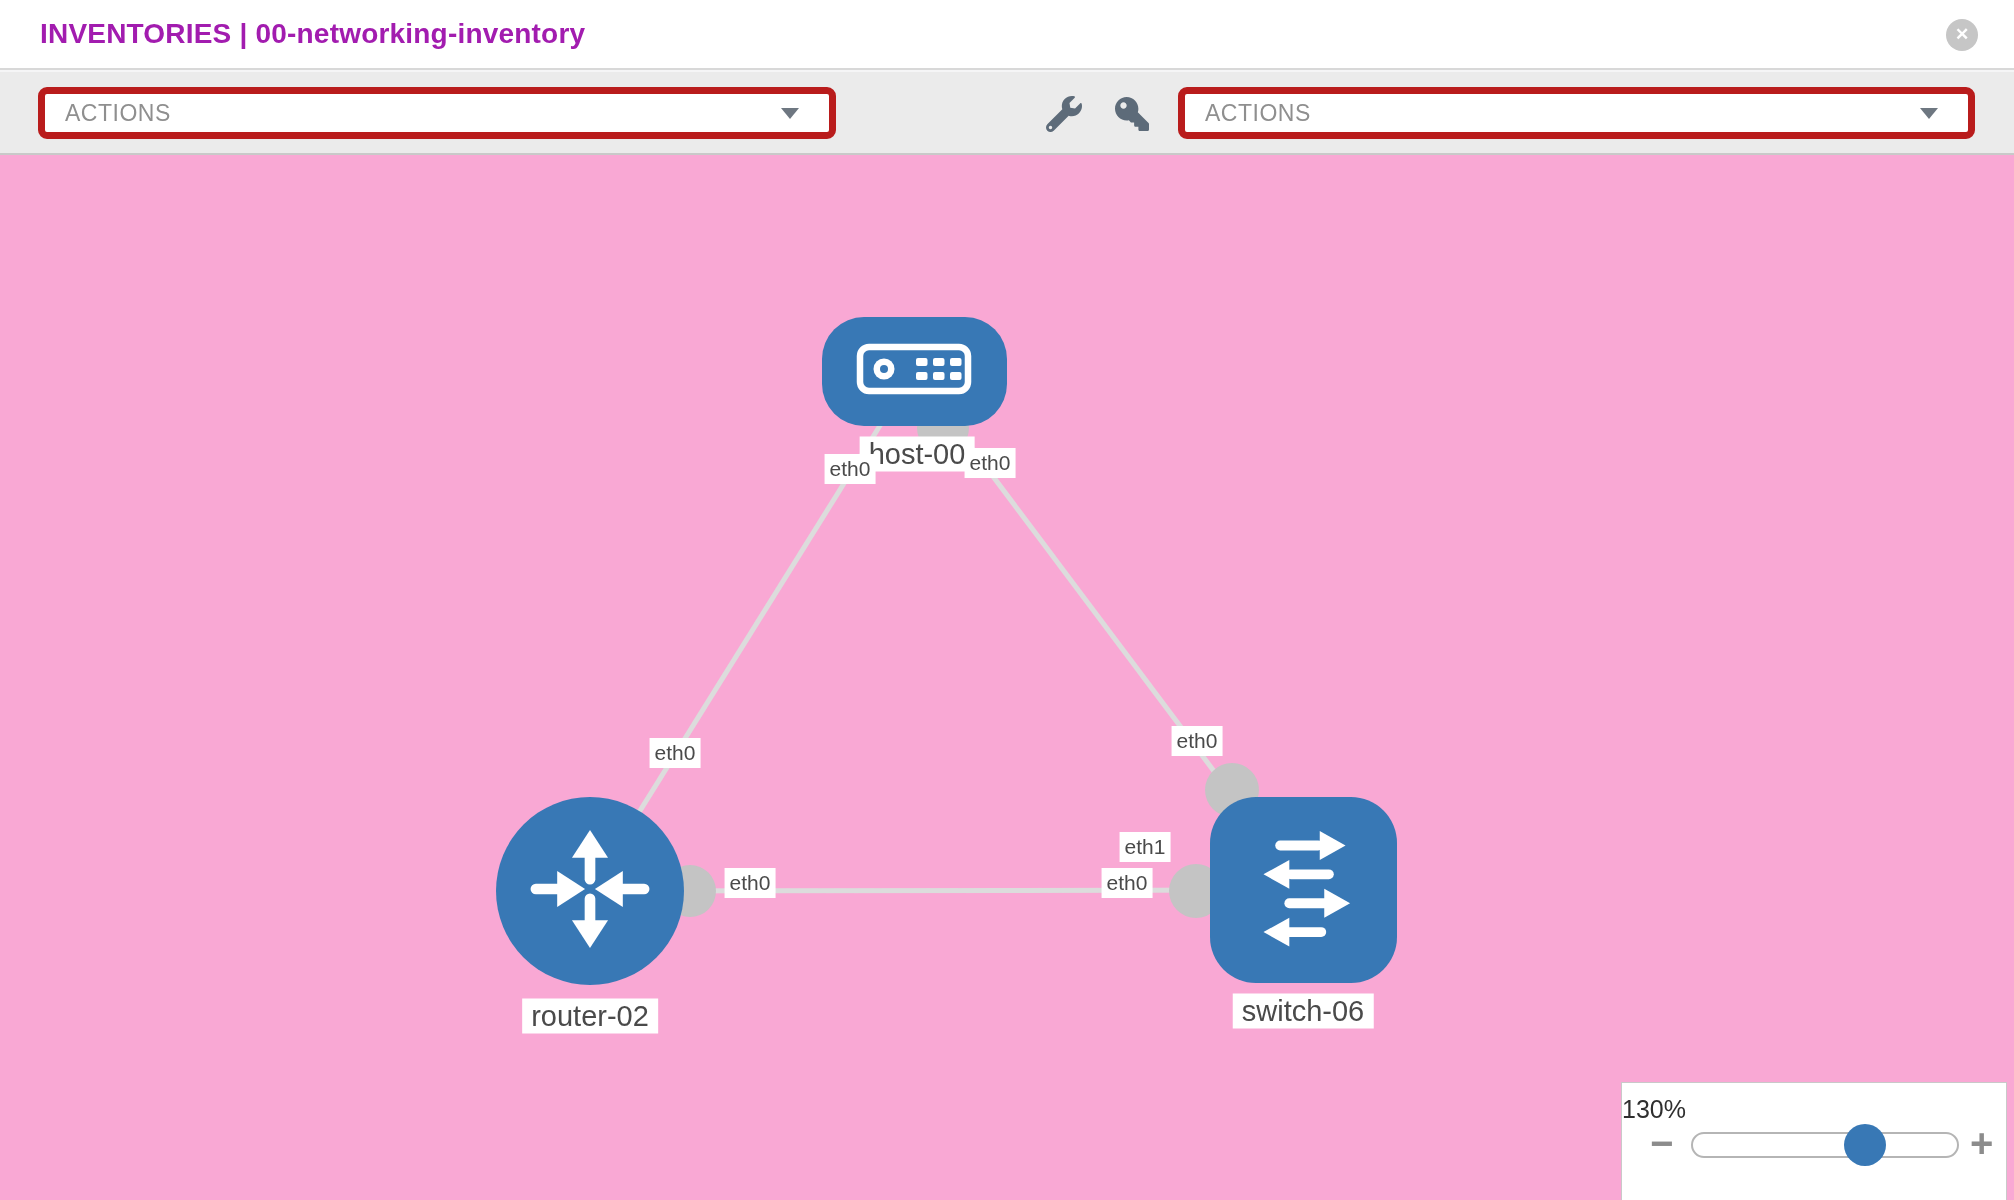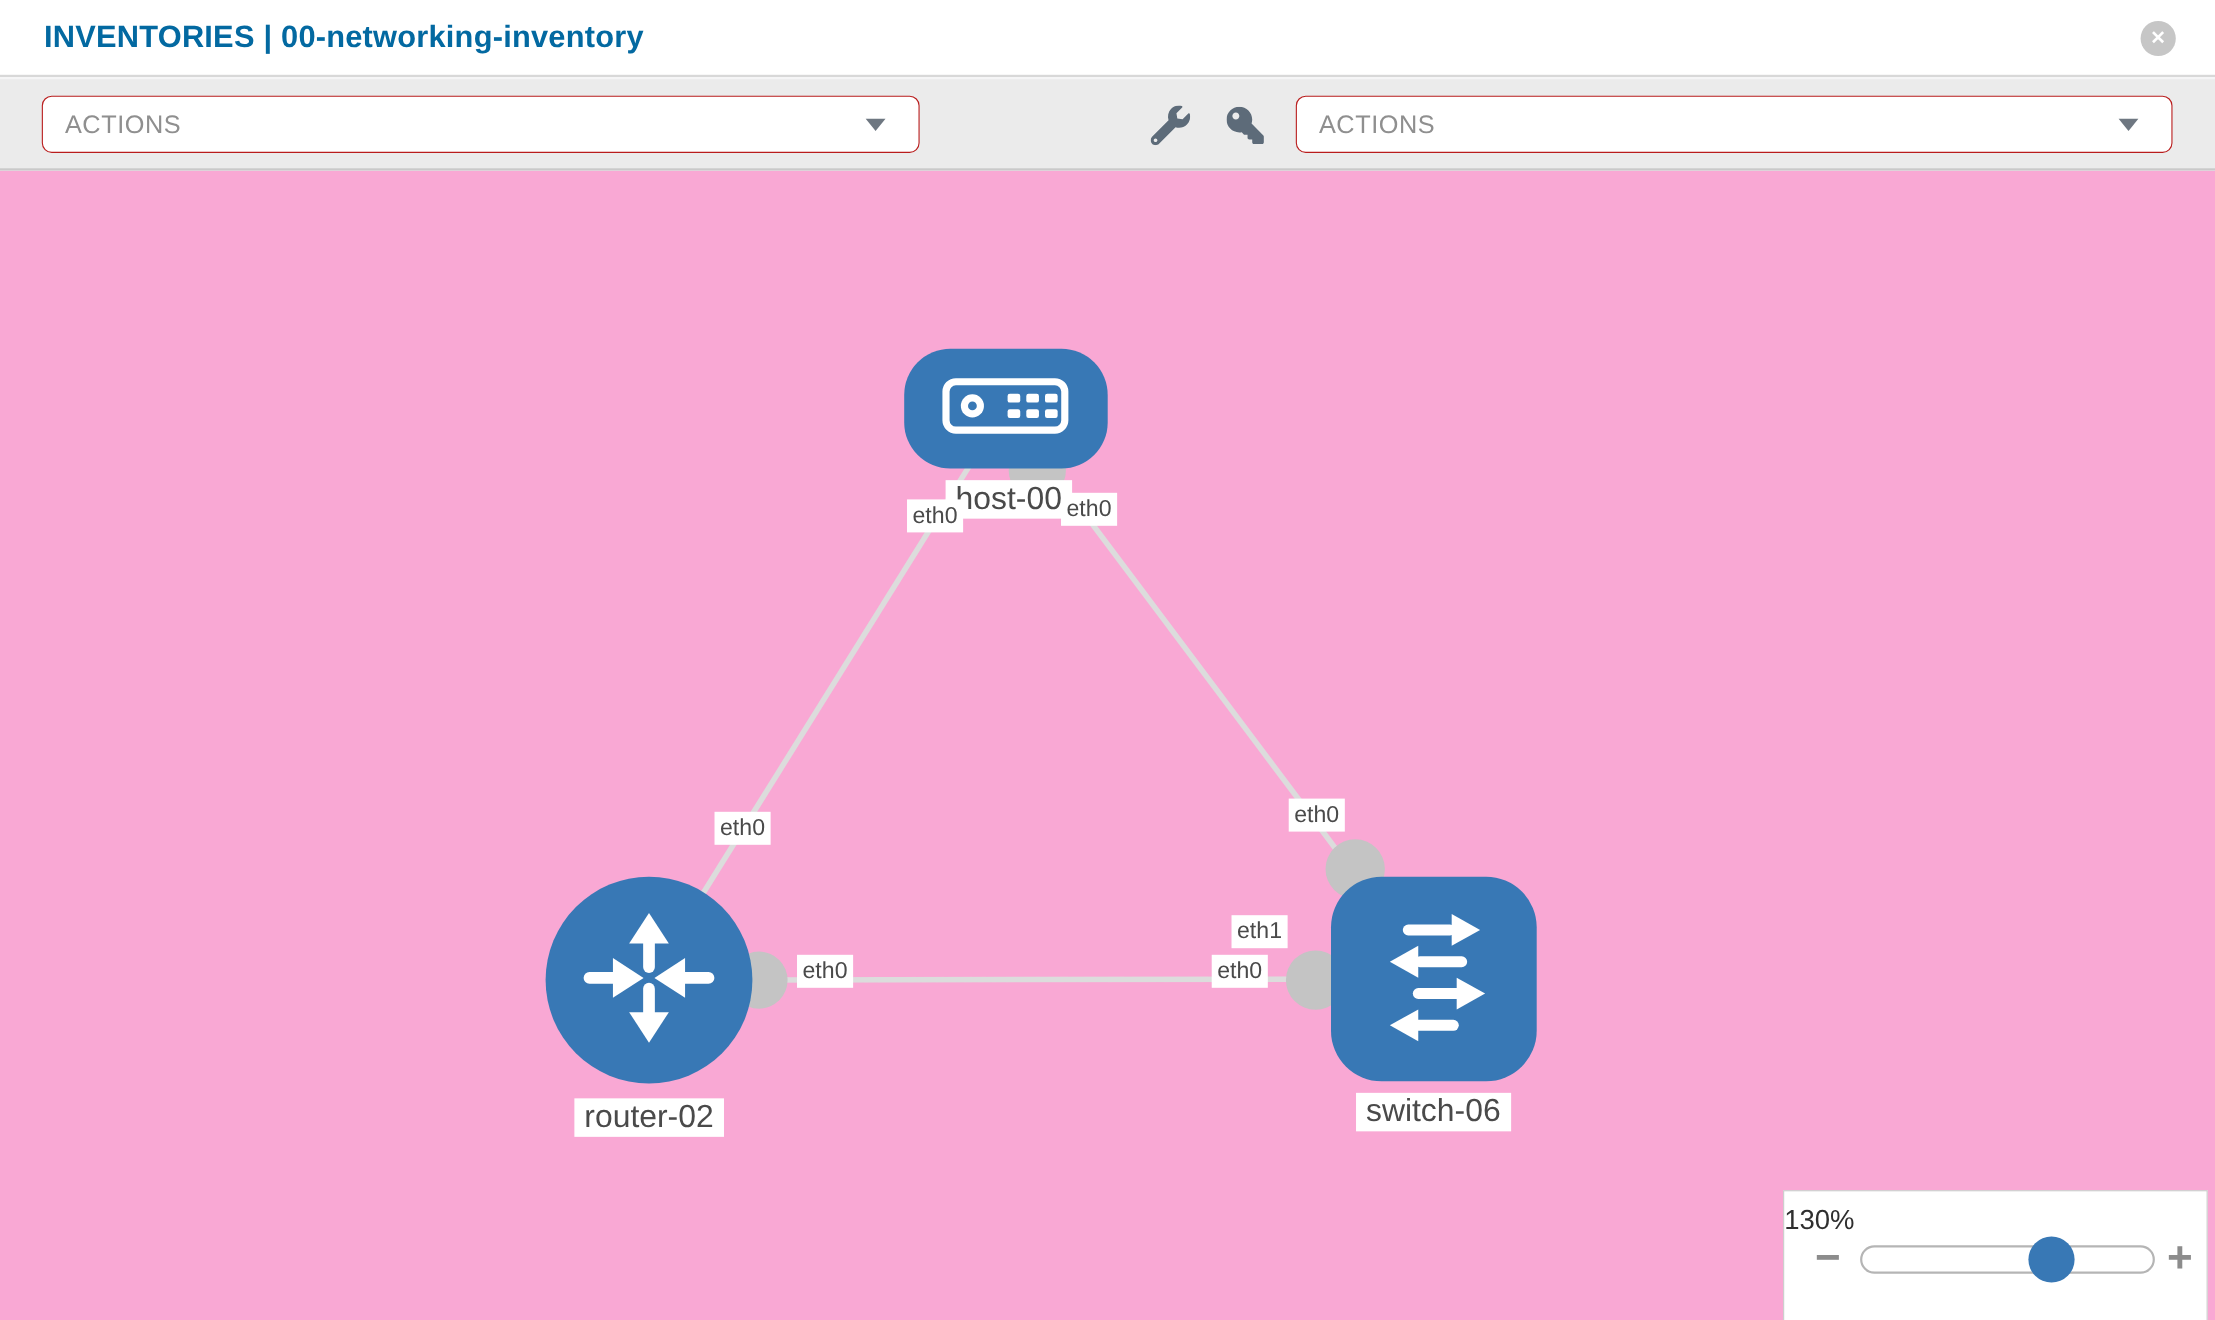--- a/index.html
+++ b/index.html
@@ -8,35 +8,35 @@
     font-family:"Liberation Sans","DejaVu Sans",sans-serif;
     background:#f5f5f6; position:relative;
   }
   
   #header {
     position:absolute; top:0; left:0; width:2014px; height:70px;
     background:#ffffff; border-bottom:2px solid #d8d8d8; z-index:30;
   }
   #page-title {
     position:absolute; left:40px; top:0; line-height:68px;
-    font-size:28px; font-weight:700; color:#0369a1; letter-spacing:0.2px;
+    font-size:28px; font-weight:700; color:#a21caf; letter-spacing:0.2px;
   }
   #close-btn {
     position:absolute; right:36px; top:19px; width:32px; height:32px;
     border:none; border-radius:50%; background:#c6c6c6; cursor:pointer;
     color:#ffffff; font-size:17px; font-weight:700; line-height:32px; text-align:center;
   }
   
   #toolbar {
     position:absolute; top:72px; left:0; width:2014px; height:83px;
     background:#ebebeb; border-bottom:2px solid #c9c9c9; z-index:29;
   }
   .select {
     position:absolute; top:15px; height:52px; background:#ffffff;
-    border:1px solid #b91c1c; border-radius:9px;
+    border:7px solid #b91c1c; border-radius:9px;
     display:flex; align-items:center; cursor:pointer;
   }
   #actions-dd { left:38px;  width:798px; }
   #search-dd  { left:1178px; width:797px; }
   .select .ph {
     margin-left:20px; font-size:23px; color:#8f8f8f; letter-spacing:0.5px;
     flex:1 1 auto;
   }
   .caret {
     width:0; height:0; margin-right:30px;

